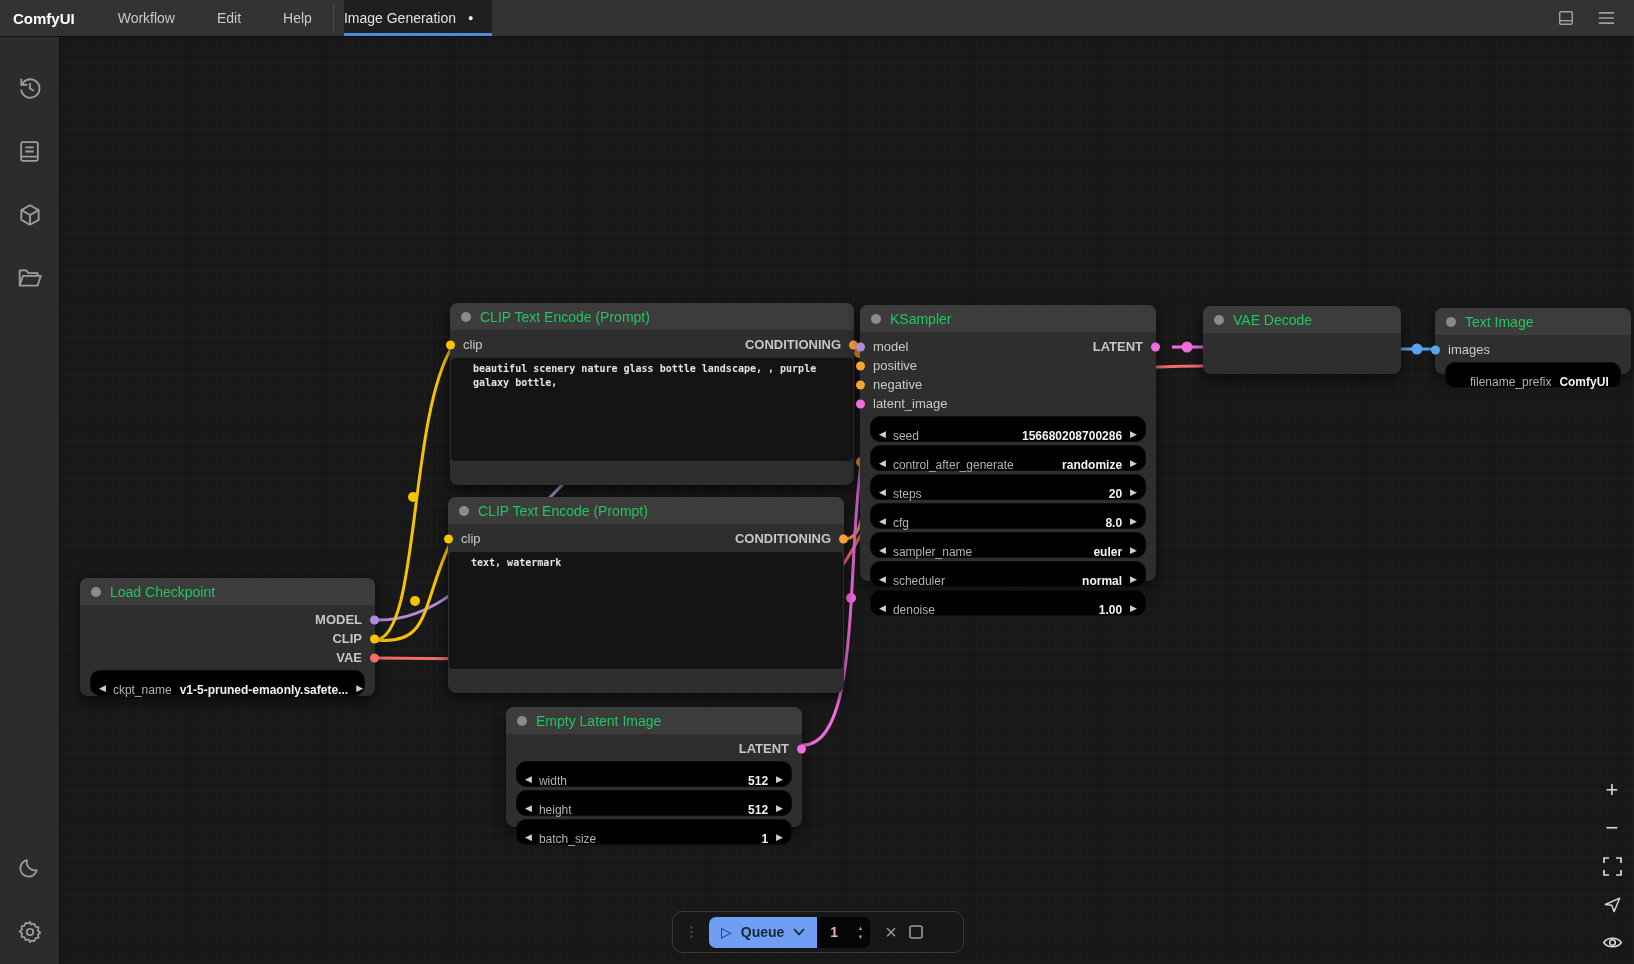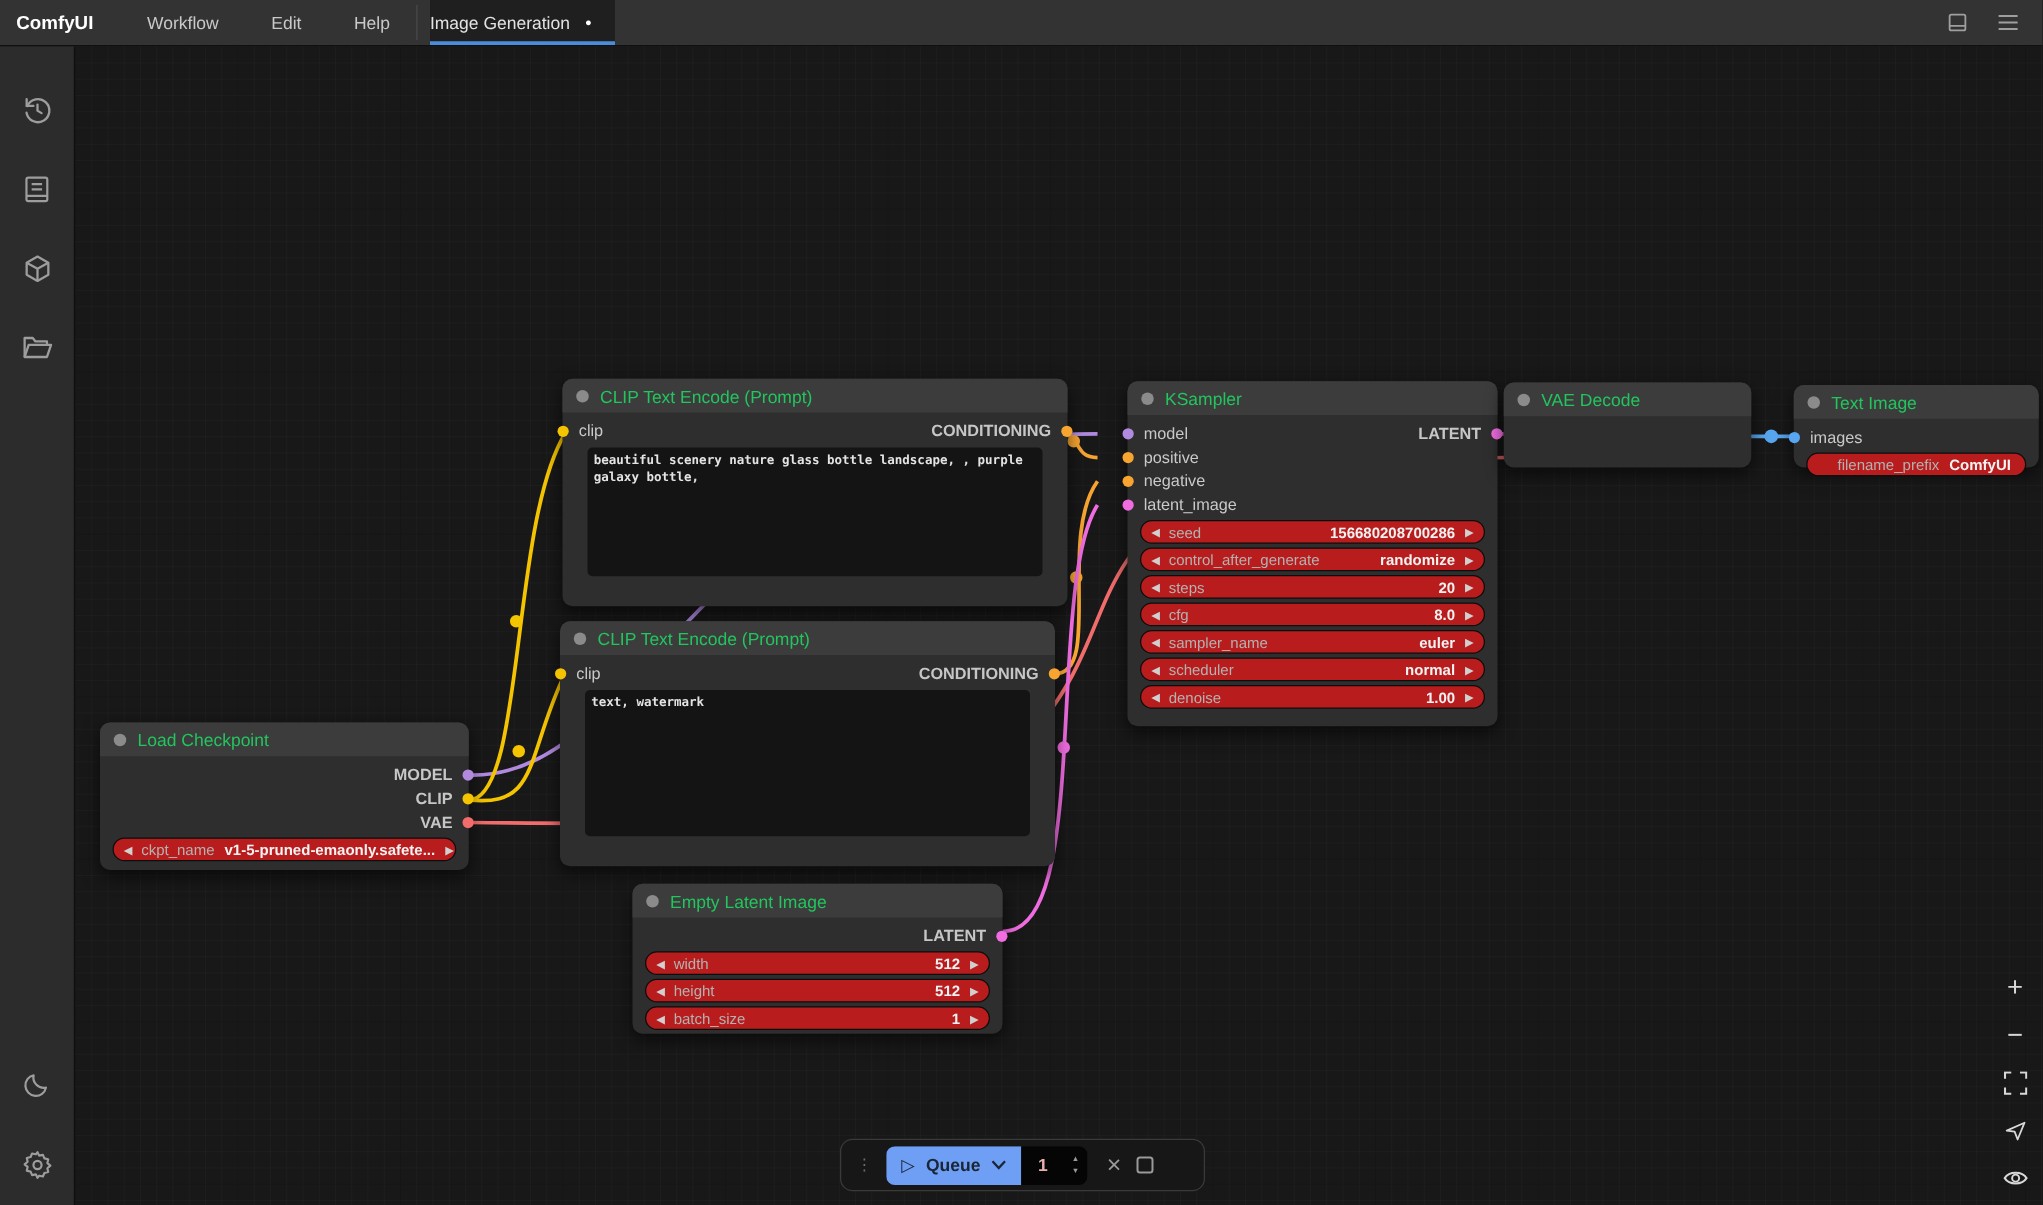--- a/index.html
+++ b/index.html
@@ -52,28 +52,28 @@
   .srow.out { justify-content:flex-end; }
   .srow.out .slabel { font-weight:bold; color:#c6c6c6; }
   .srow.out .pdot { right:-4px; }
   .srow.duo { justify-content:space-between; }
   .srow.duo .out-label { font-weight:bold; color:#c6c6c6; }
   .srow.duo .pdot.l { left:-4px; } .srow.duo .pdot.r { right:-4px; }
 
   .c-model { background:#b18ae0; } .c-clip { background:#f5c400; } .c-vae { background:#f26c6c; }
   .c-cond { background:#f7a431; } .c-latent { background:#f06ce0; } .c-image { background:#58a6f0; }
 
-  .widget { display:flex; align-items:center; height:19px; margin:3px 10px; padding:0 8px;
-    background:#b91c1c; border:1px solid #0d0d0d; border-radius:10px; font-size:12px; }
+  .widget { display:flex; align-items:flex-start; height:19px; margin:3px 10px; padding:12px 8px;
+    background:#000000; border:1px solid #0d0d0d; border-radius:10px; font-size:12px; }
   .warr { color:#d0d0d0; font-size:9px; flex:0 0 auto; }
   .wlabel { color:#b2b2b2; margin-left:7px; flex:1 1 auto; white-space:nowrap; }
   .wvalue { color:#f2f2f2; font-weight:bold; margin:0 8px; white-space:nowrap; }
   .widget.noarrow .wlabel { margin-left:16px; }
 
-  .ntext { background:#141414; border-radius:4px; margin:4px 20px; padding:4px 5px;
+  .ntext { background:#141414; border-radius:4px; margin:4px 1px; padding:4px 22px;
     font-family:"DejaVu Sans Mono", monospace; font-size:10px; font-weight:bold; color:#e4e4e4;
     line-height:1.35; overflow:hidden; }
 
   
   .queuebar { position:absolute; left:672px; top:911px; width:292px; height:42px; background:#171717;
     border:1px solid #3a3a3a; border-radius:10px; z-index:3; display:flex; align-items:center;
     padding:0 12px; gap:11px; }
   .drag-handle { color:#6d6d6d; font-size:13px; letter-spacing:0; line-height:4px; }
   .run-group { display:flex; height:31px; border-radius:7px; overflow:hidden; }
   .queue-btn { background:#6e9ff4; display:flex; align-items:center; gap:9px; padding:0 12px; }
@@ -211,21 +211,21 @@
     </div>
     <div class="widget">
       <span class="warr">◀</span>
       <span class="wlabel">batch_size</span>
       <span class="wvalue">1</span>
       <span class="warr">▶</span>
     </div>
   </div>
 </div>
 
-<div class="node" style="left:902px; top:305px; width:296px; height:276px">
+<div class="node" style="left:860px; top:305px; width:296px; height:276px">
   <div class="node-header">
     <span class="ndot"></span>
     <span class="ntitle">KSampler</span>
   </div>
   <div class="node-body">
     <div class="srow duo">
       <span class="pdot l c-model"></span>
       <span class="slabel">model</span>
       <span class="out-label">LATENT</span>
       <span class="pdot r c-latent"></span>

